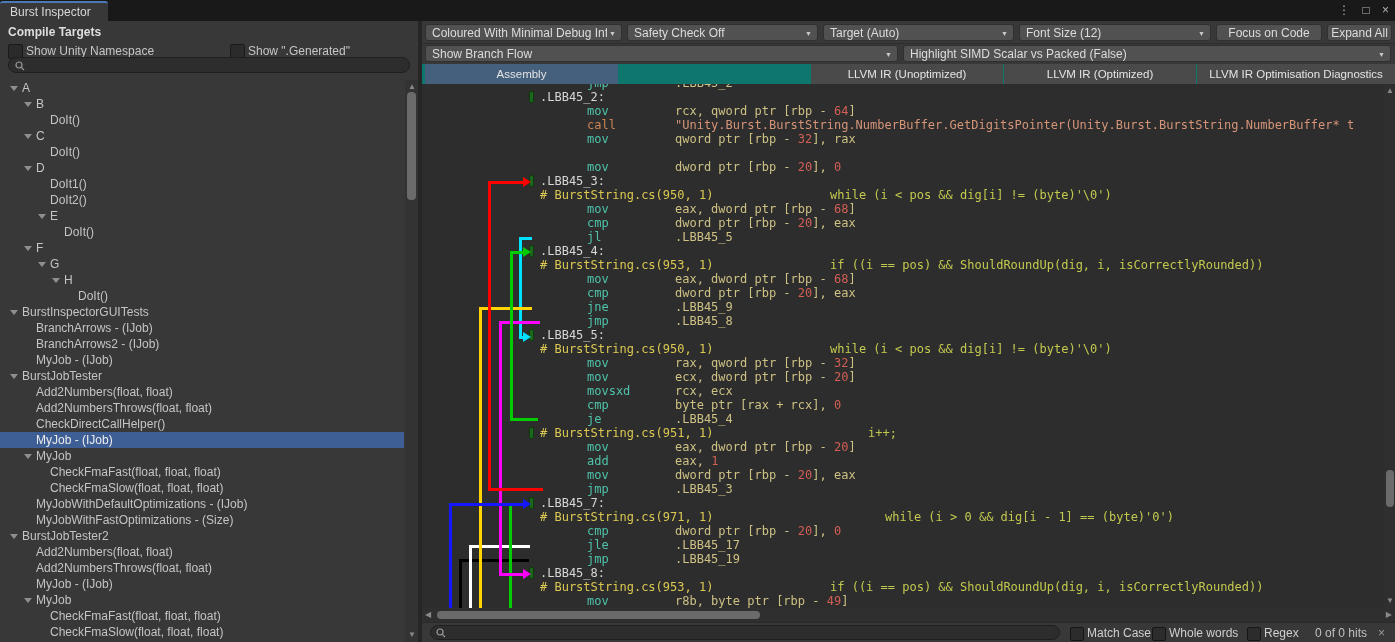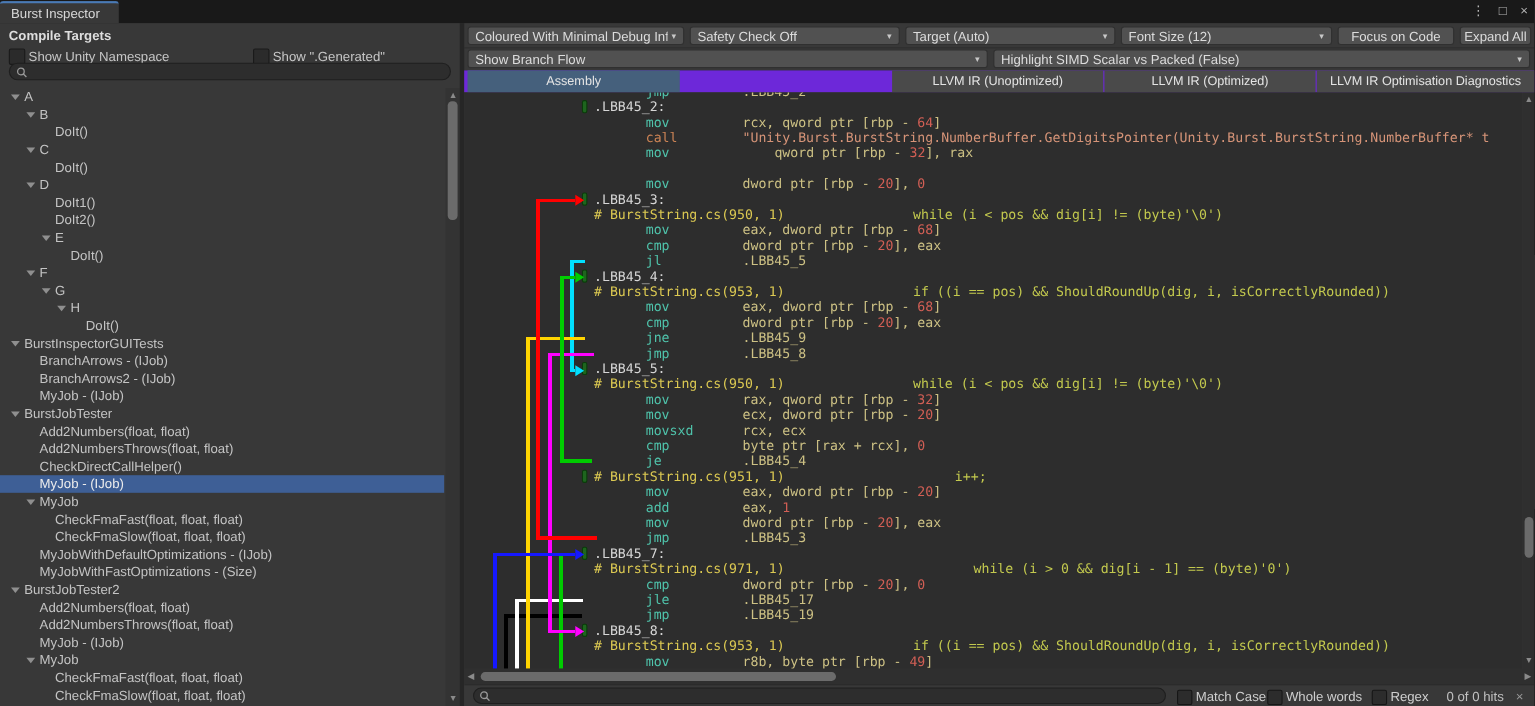--- a/index.html
+++ b/index.html
@@ -35,21 +35,21 @@
   
   .trow1,.trow2{position:absolute;left:422px;width:973px;height:21px;}
   .trow1{top:22px;border-bottom:1px solid #2e2e2e;}
   .trow2{top:43px;border-bottom:1px solid #2e2e2e;}
   .ctl{position:absolute;top:2px;height:17px;line-height:17px;background:#515151;border:1px solid #303030;
        border-radius:3px;box-sizing:border-box;color:#dcdcdc;overflow:hidden;white-space:nowrap;}
   .ctl .lbl{position:absolute;left:6px;top:0;right:14px;overflow:hidden;}
   .ctl .arr{position:absolute;right:5px;top:0;font-size:7px;color:#c8c8c8;}
   .ctl.btn{text-align:center;}
   
-  .tabs{position:absolute;left:422px;top:64px;width:973px;height:20px;background:#6d28d9;}
+  .tabs{position:absolute;left:422px;top:64px;width:973px;height:20px;background:#0f766e;}
   .tab{position:absolute;top:0;height:20px;line-height:20px;background:#4a4a4a;color:#e4e4e4;
        text-align:center;overflow:hidden;white-space:nowrap;font-size:11.5px;}
   .tab.sel{background:#45607c;}
   
   .code{position:absolute;left:422px;top:84px;width:962px;height:524px;background:#2d2d2d;overflow:hidden;
         font-family:"DejaVu Sans Mono",monospace;font-size:12px;}
   .cl{position:absolute;left:0;width:962px;height:14px;line-height:14px;white-space:pre;}
   .cf{position:absolute;top:0;white-space:pre;}
   .mk{position:absolute;left:107px;top:1px;width:5px;height:12px;border-radius:2px;
       background:#1e651e;border:1px solid #0a3c0a;box-sizing:border-box;}
@@ -257,21 +257,21 @@
       <div class="tab" style="left: 389px; width: 192px;">LLVM IR (Unoptimized)</div>
       <div class="tab" style="left: 582px; width: 192px;">LLVM IR (Optimized)</div>
       <div class="tab" style="left: 775px; width: 198px;">LLVM IR Optimisation Diagnostics</div>
     </div>
 
   <div class="code" id="code">
       <div class="cl" style="top: -8px;"><span class="cf" style="left: 165px; color: rgb(79, 195, 171);">jmp</span><span class="cf" style="left: 253px;"><span style="color: rgb(205, 193, 132);">.LBB45_2</span></span></div>
       <div class="cl" style="top: 6px;"><div class="mk"></div><span class="cf" style="left: 118px; color: rgb(214, 214, 214);">.LBB45_2:</span></div>
       <div class="cl" style="top: 20px;"><span class="cf" style="left: 165px; color: rgb(79, 195, 171);">mov</span><span class="cf" style="left: 253px;"><span style="color: rgb(205, 193, 132);">rcx, qword ptr [rbp - </span><span style="color: rgb(210, 95, 85);">64</span><span style="color: rgb(205, 193, 132);">]</span></span></div>
       <div class="cl" style="top: 34px;"><span class="cf" style="left: 165px; color: rgb(205, 132, 85);">call</span><span class="cf" style="left: 253px;"><span style="color: rgb(214, 148, 120);">"Unity.Burst.BurstString.NumberBuffer.GetDigitsPointer(Unity.Burst.BurstString.NumberBuffer* t</span></span></div>
-      <div class="cl" style="top: 48px;"><span class="cf" style="left: 165px; color: rgb(79, 195, 171);">mov</span><span class="cf" style="left: 253px; margin-left: 29px;"><span style="color: rgb(205, 193, 132);">qword ptr [rbp - </span><span style="color: rgb(210, 95, 85);">32</span><span style="color: rgb(205, 193, 132);">], rax</span></span></div>
+      <div class="cl" style="top: 48px;"><span class="cf" style="left: 165px; color: rgb(79, 195, 171);">mov</span><span class="cf" style="left: 253px;"><span style="color: rgb(205, 193, 132);">qword ptr [rbp - </span><span style="color: rgb(210, 95, 85);">32</span><span style="color: rgb(205, 193, 132);">], rax</span></span></div>
       <div class="cl" style="top: 76px;"><span class="cf" style="left: 165px; color: rgb(79, 195, 171);">mov</span><span class="cf" style="left: 253px;"><span style="color: rgb(205, 193, 132);">dword ptr [rbp - </span><span style="color: rgb(210, 95, 85);">20</span><span style="color: rgb(205, 193, 132);">], </span><span style="color: rgb(210, 95, 85);">0</span></span></div>
       <div class="cl" style="top: 90px;"><div class="mk"></div><span class="cf" style="left: 118px; color: rgb(214, 214, 214);">.LBB45_3:</span></div>
       <div class="cl" style="top: 104px;"><span class="cf" style="left: 118px; color: rgb(220, 201, 82);"># BurstString.cs(950, 1)</span><span class="cf" style="left: 408px; color: rgb(195, 201, 78);">while (i &lt; pos &amp;&amp; dig[i] != (byte)'\0')</span></div>
       <div class="cl" style="top: 118px;"><span class="cf" style="left: 165px; color: rgb(79, 195, 171);">mov</span><span class="cf" style="left: 253px;"><span style="color: rgb(205, 193, 132);">eax, dword ptr [rbp - </span><span style="color: rgb(210, 95, 85);">68</span><span style="color: rgb(205, 193, 132);">]</span></span></div>
       <div class="cl" style="top: 132px;"><span class="cf" style="left: 165px; color: rgb(79, 195, 171);">cmp</span><span class="cf" style="left: 253px;"><span style="color: rgb(205, 193, 132);">dword ptr [rbp - </span><span style="color: rgb(210, 95, 85);">20</span><span style="color: rgb(205, 193, 132);">], eax</span></span></div>
       <div class="cl" style="top: 146px; text-align: center;"><span class="cf" style="left: 165px; color: rgb(79, 195, 171);">jl</span><span class="cf" style="left: 253px;"><span style="color: rgb(205, 193, 132);">.LBB45_5</span></span></div>
       <div class="cl" style="top: 160px;"><div class="mk"></div><span class="cf" style="left: 118px; color: rgb(214, 214, 214);">.LBB45_4:</span></div>
       <div class="cl" style="top: 174px;"><span class="cf" style="left: 118px; color: rgb(220, 201, 82);"># BurstString.cs(953, 1)</span><span class="cf" style="left: 408px; color: rgb(195, 201, 78);">if ((i == pos) &amp;&amp; ShouldRoundUp(dig, i, isCorrectlyRounded))</span></div>
       <div class="cl" style="top: 188px;"><span class="cf" style="left: 165px; color: rgb(79, 195, 171);">mov</span><span class="cf" style="left: 253px;"><span style="color: rgb(205, 193, 132);">eax, dword ptr [rbp - </span><span style="color: rgb(210, 95, 85);">68</span><span style="color: rgb(205, 193, 132);">]</span></span></div>
       <div class="cl" style="top: 202px;"><span class="cf" style="left: 165px; color: rgb(79, 195, 171);">cmp</span><span class="cf" style="left: 253px;"><span style="color: rgb(205, 193, 132);">dword ptr [rbp - </span><span style="color: rgb(210, 95, 85);">20</span><span style="color: rgb(205, 193, 132);">], eax</span></span></div>

